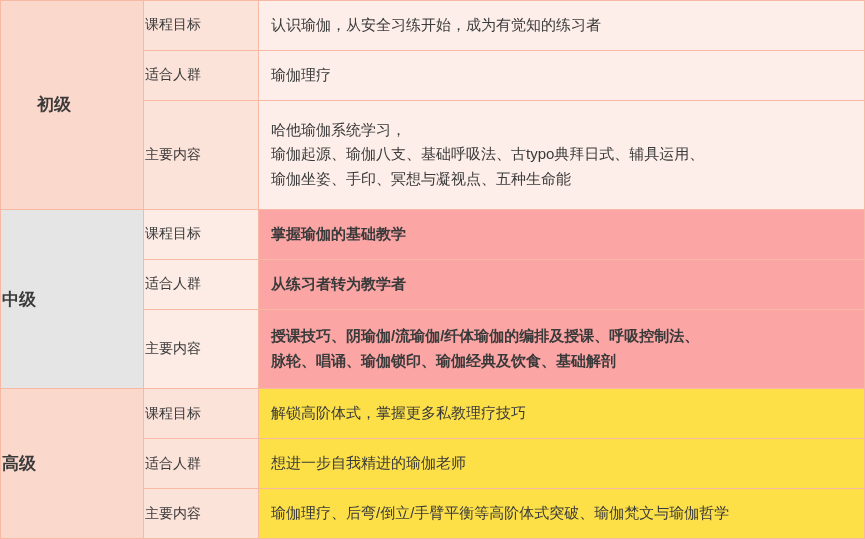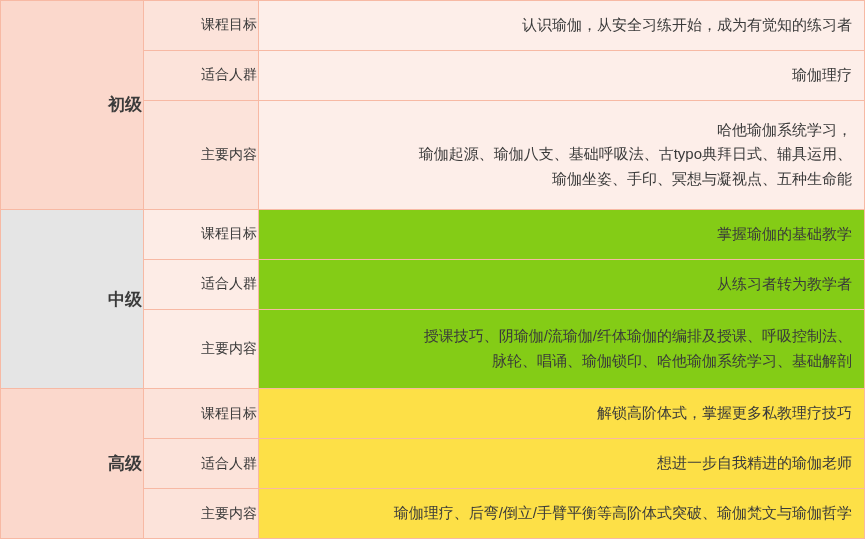--- a/index.html
+++ b/index.html
@@ -33,21 +33,21 @@
   }
   table.plan {
     width: 100%;
     border-collapse: collapse;
     table-layout: fixed;
     flex: 1 1 auto;
   }
   table.plan td {
     border: 1px solid #f7b9a4;
     vertical-align: middle;
-    text-align: right;
+    text-align: left;
     color: #3a3a3a;
   }
   td.level {
     width: 105px;
     font-size: 17px;
     font-weight: bold;
     color: #222222;
   }
   td.rowlabel {
     width: 112px;
@@ -60,21 +60,21 @@
     padding: 8px 12px;
     color: #333333;
   }
   
   .tint-a td.level { background: #fbd8cc; padding-left: 36px; }
   .tint-a td.rowlabel { background: #fce3da; }
   .tint-a td.content { background: #fdeee9; }
 
   .tint-b td.level { background: #e5e5e5; }
   .tint-b td.rowlabel { background: #fdece6; }
-  .tint-b td.content { background: #84cc16; }
+  .tint-b td.content { background: #fca5a5; font-weight: bold; }
 
   .tint-c td.level { background: #fbd8cc; }
   .tint-c td.rowlabel { background: #fce3da; }
   .tint-c td.content { background: #fde047; }
 
   .content-lines > div { white-space: nowrap; }
 </style>
 </head>
 <body>
 
@@ -108,21 +108,21 @@
         <td class="content">掌握瑜伽的基础教学</td>
       </tr>
       <tr class="tint-b">
         <td class="rowlabel">适合人群</td>
         <td class="content">从练习者转为教学者</td>
       </tr>
       <tr class="tint-b">
         <td class="rowlabel">主要内容</td>
         <td class="content content-lines">
           <div>授课技巧、阴瑜伽/流瑜伽/纤体瑜伽的编排及授课、呼吸控制法、</div>
-          <div>脉轮、唱诵、瑜伽锁印、哈他瑜伽系统学习、基础解剖</div>
+          <div>脉轮、唱诵、瑜伽锁印、瑜伽经典及饮食、基础解剖</div>
         </td>
       </tr>
 
       <tr class="tint-c">
         <td class="level" rowspan="3">高级</td>
         <td class="rowlabel">课程目标</td>
         <td class="content">解锁高阶体式，掌握更多私教理疗技巧</td>
       </tr>
       <tr class="tint-c">
         <td class="rowlabel">适合人群</td>

